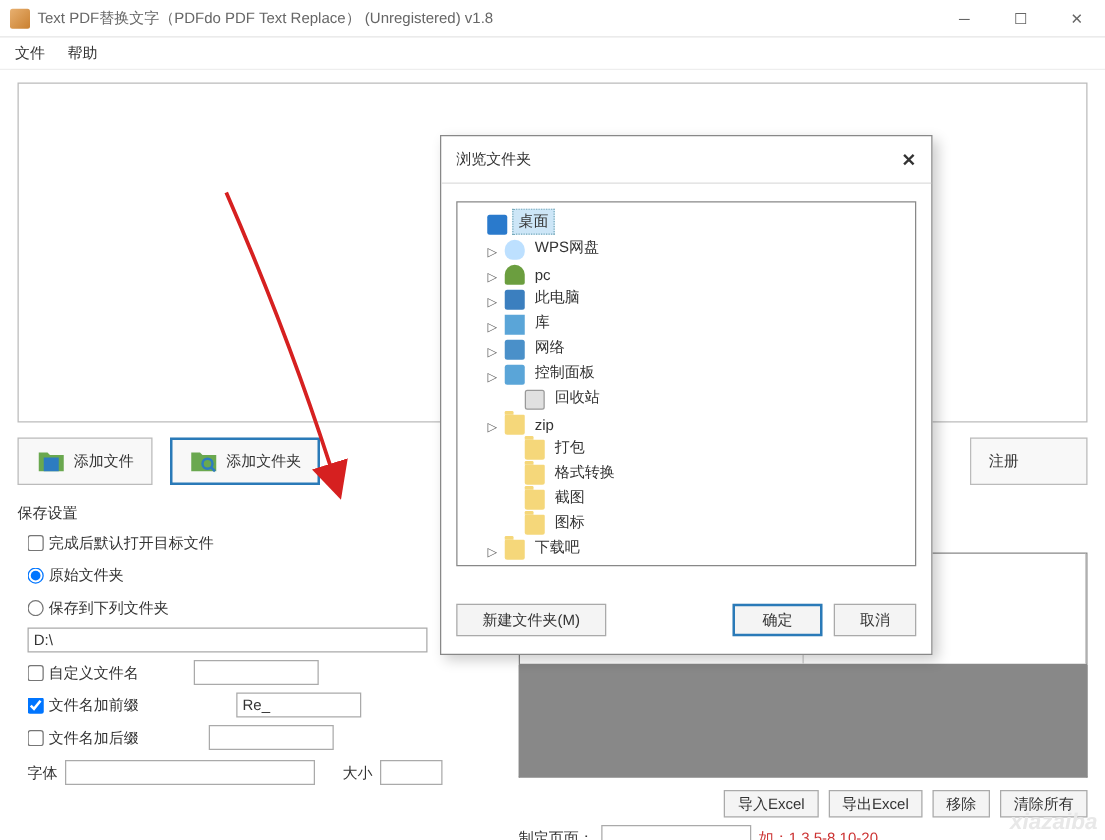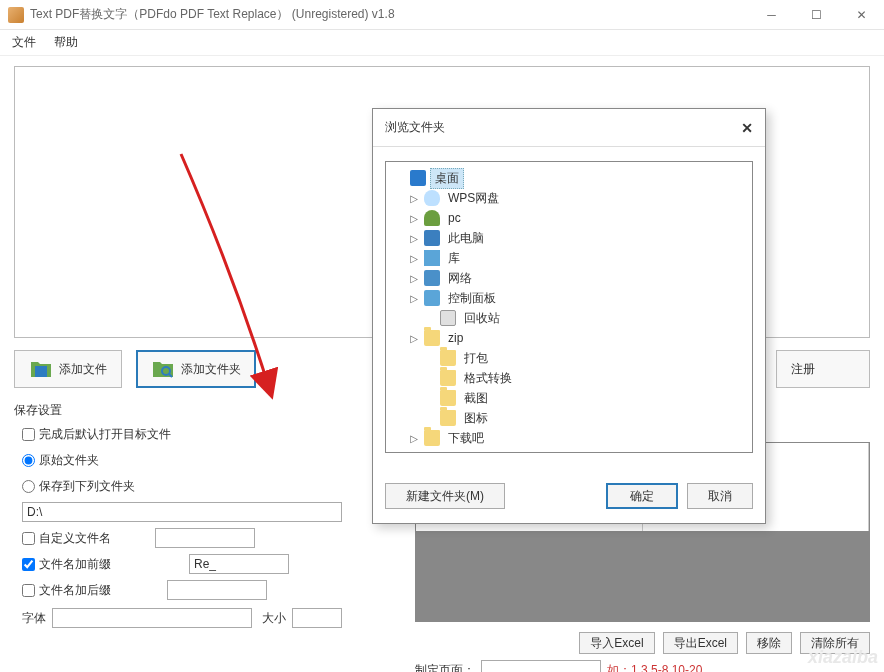--- a/index.html
+++ b/index.html
@@ -32,27 +32,27 @@
 .sizebox{width:50px}
 .rightpanel{position:absolute;right:14px;top:442px;width:455px}
 .tbl{border:1px solid #888;background:#fff;height:90px;display:flex}
 .tbl .vcol{flex:1;border-right:1px solid #ccc}
 .stripe{background:#888;height:90px;width:100%;border:1px solid #888;border-top:none;margin-bottom:10px}
 .btnsm{border:1px solid #aaa;background:#f4f4f4;padding:3px 10px;height:22px;display:inline-flex;align-items:center}
 .pagerow{display:flex;align-items:center;gap:6px;margin-top:6px}
 .pgbox{width:120px;border:1px solid #aaa;height:20px;padding:0 4px}
 .hint{color:#c33}
 .arrow{position:absolute;left:175px;top:148px;pointer-events:none;z-index:5}
-.dialog{position:absolute;left:372px;top:108px;width:394px;background:#fff;border:1px solid #888;box-shadow:4px 4px 10px rgba(0,0,0,.2);z-index:10}
+.dialog{position:absolute;left:352px;top:108px;width:394px;background:#fff;border:1px solid #888;box-shadow:4px 4px 10px rgba(0,0,0,.2);z-index:10}
 .dlg-title{display:flex;align-items:center;padding:10px 12px;border-bottom:1px solid #ddd}
 .dlg-title .t{flex:1}
 .dlg-close{font-size:14px;font-weight:bold}
 .dlg-body{padding:14px 12px}
 .tree{border:1px solid #888;height:292px;padding:6px 4px;overflow:auto}
-.tnode{display:flex;align-items:center;gap:4px;height:20px;padding-left:4px}
+.tnode{display:flex;align-items:flex-end;gap:4px;height:20px;padding-left:4px}
 .tnode .exp{width:12px;text-align:center;color:#666;font-size:10px}
 .tnode .exp.blank{visibility:hidden}
 .tnode .tlabel{padding:1px 4px}
 .tnode.sel .tlabel{background:#cde6f7;border:1px dotted #7ab}
 .ticon{width:16px;height:16px;display:inline-block}
 .i-desktop{background:#2a7acc;border-radius:2px}
 .i-cloud{background:#bde0ff;border-radius:50% 50% 40% 40%}
 .i-user{background:#6b9e3f;border-radius:50% 50% 2px 2px}
 .i-pc{background:#3b7fbf;border-radius:2px}
 .i-lib{background:#5aa5d8}
@@ -138,21 +138,21 @@
         <label><input type="checkbox" checked="" style=""><span>文件名加前缀</span></label>
       <input type="text" class="smallbox" style="margin-left: 72px;" value="Re_">
       </div>
     <div class="row">
         <label><input type="checkbox" style=""><span>文件名加后缀</span></label>
       <input type="text" class="smallbox" style="margin-left: 50px;">
       </div>
     <div class="row" style="margin-top:6px">
       <span>字体</span>
       <input type="text" class="fontbox" style="">
-      <span style="margin-left:4px">大小</span>
+      <span style="margin-left:16px">大小</span>
       <input type="text" class="sizebox" style="">
     </div>
   </div>
 </div>
 
 <div class="rightpanel">
   <div class="tbl">
     <div class="vcol"></div>
       <div class="vcol"></div>
   </div>

